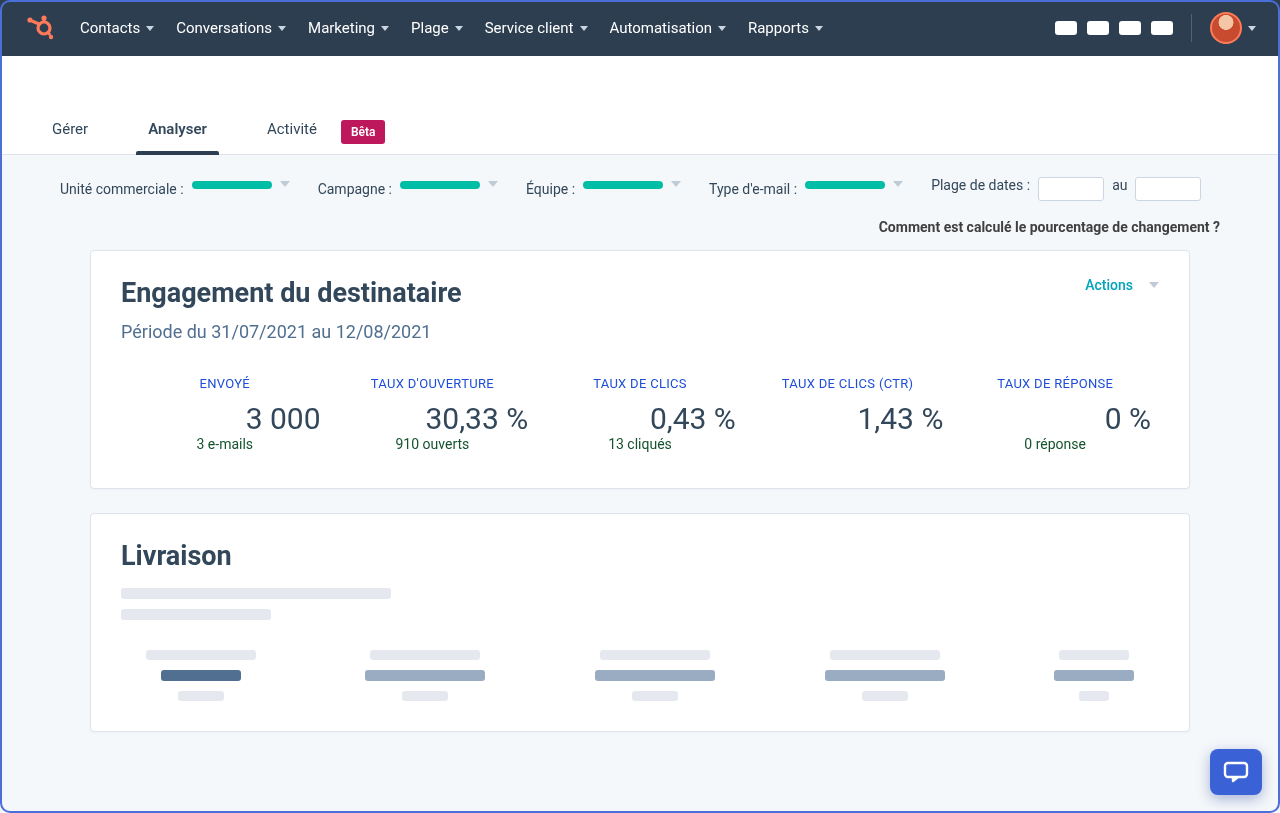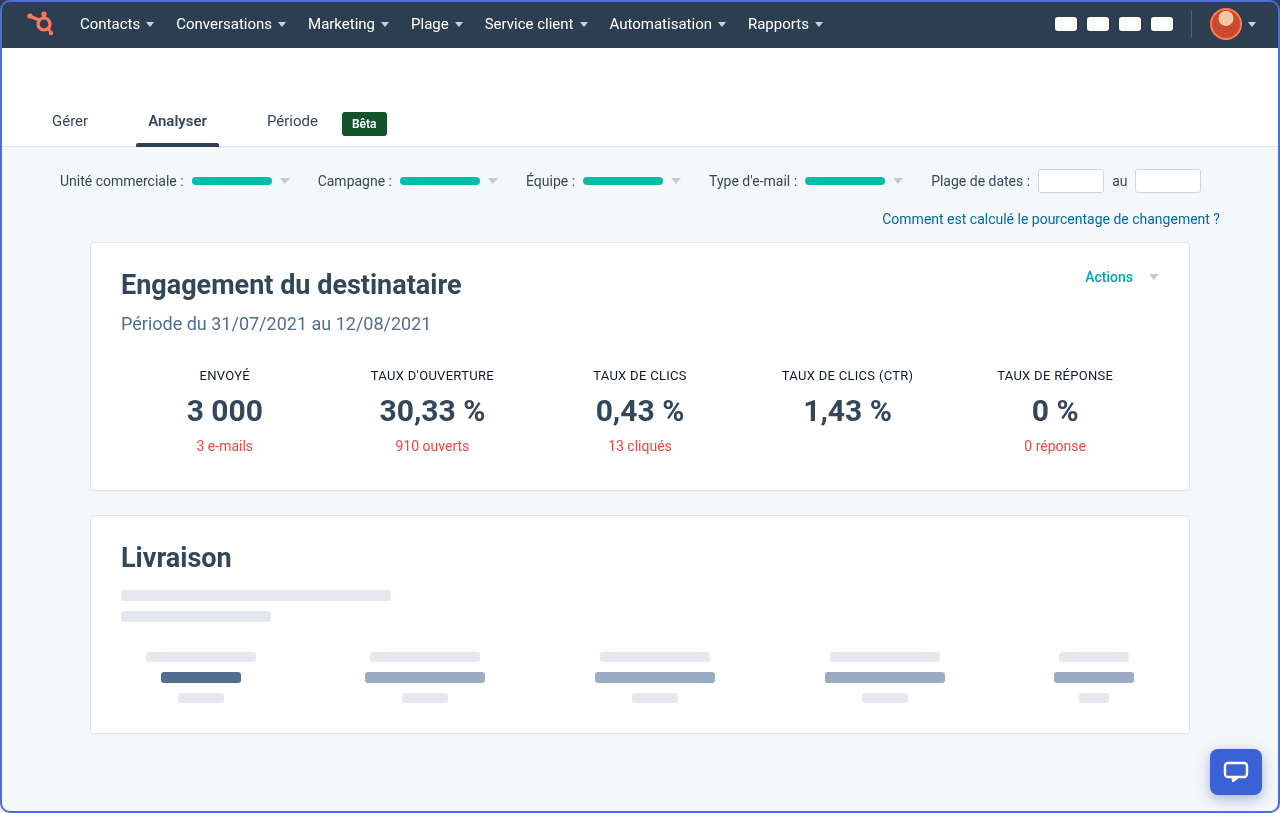--- a/index.html
+++ b/index.html
@@ -1,20 +1,20 @@
 <!DOCTYPE html>
 <html><head>
 <meta charset="utf-8">
 <style>
   * { box-sizing: border-box; margin: 0; padding: 0; }
   body { font-family: -apple-system, BlinkMacSystemFont, "Segoe UI", Roboto, Helvetica, Arial, sans-serif; background: #f5f8fa; color: #33475b; width:1280px; }
   .app { width:1280px; min-height:813px; background:#f5f8fa; position:relative; }
 
   
-  .navbar { background:#2d3e50; height:48px; display:flex; align-items:center; padding:0 24px; gap:24px;justify-content:center; }
+  .navbar { background:#2d3e50; height:56px; display:flex; align-items:center; padding:0 24px; gap:24px;justify-content:center; }
   .logo-icon svg { display:block; }
   .nav-links { display:flex; gap:22px; align-items:center; }
   .nav-item { color:#fff; font-size:15px; display:flex; align-items:center; gap:6px; cursor:pointer; font-weight:400; }
   .chev { width:0;height:0;border-left:4px solid transparent;border-right:4px solid transparent;border-top:5px solid #cbd6e2; }
   .nav-right { margin-left:auto; display:flex; align-items:center; gap:10px; }
   .nav-pill { width:22px; height:14px; background:#fff; border-radius:3px; }
   .nav-divider { width:1px; height:28px; background:#516373; margin:0 8px; }
   .avatar { width:32px;height:32px;border-radius:50%; background: radial-gradient(circle at 50% 30%, #f5c6a5 30%, #c84b2f 32%); border:2px solid #ff7a59; }
   .avatar-wrap { display:flex; align-items:center; gap:6px; }
 
@@ -26,46 +26,46 @@
   .btn-outline { background:#fff; border:1.5px solid #ff7a59; color:#ff7a59; border-radius:3px; height:34px; width:94px; position:relative; }
   .btn-outline::after{content:"";position:absolute;left:12px;right:12px;top:50%;height:8px;margin-top:-4px;background:#ff7a59;border-radius:4px;}
   .btn-primary { background:#ff7a59; color:#fff; border:none; border-radius:3px; height:34px; padding:0 16px; font-size:13px; font-weight:500; cursor:pointer; }
 
   
   .tabs { display:flex; gap:36px; margin-top:28px; align-items:flex-end; }
   .tab { padding:10px 12px 16px; font-size:15px; color:#33475b; cursor:pointer; position:relative; }
   .tab.active { font-weight:600; }
   .tab.active::after { content:""; position:absolute; left:0;right:0;bottom:-1px; height:4px; background:#2d3e50; border-radius:2px 2px 0 0; }
   .beta-group { display:flex; align-items:center; gap:12px; }
-  .beta-badge { background:#14532d; color:#fff; font-size:12px; font-weight:600; padding:5px 10px; border-radius:3px; }
+  .beta-badge { background:#be185d; color:#fff; font-size:12px; font-weight:600; padding:5px 10px; border-radius:3px; }
 
   
   .filters { padding:22px 60px 10px; display:flex; flex-wrap:wrap; gap:28px; align-items:center; font-size:14px; }
-  .filter { display:flex; align-items:center; gap:8px; }
+  .filter { display:flex; align-items:flex-start; gap:8px; }
   .filter-label { color:#33475b; }
   .filter-value { width:80px; height:8px; background:#00bda5; border-radius:4px; }
   .chev-light { width:0;height:0;border-left:5px solid transparent;border-right:5px solid transparent;border-top:6px solid #c1cbd6; }
   .date-input { width:66px; height:24px; border:1px solid #cbd6e2; border-radius:3px; background:#fff; }
   .date-sep { font-size:14px; }
 
   .help-link { text-align:right; padding:6px 60px 14px; }
-  .help-link a { color:#0369a1; font-size:14px; font-weight:400; text-decoration:none; cursor:pointer; }
+  .help-link a { color:#404040; font-size:14px; font-weight:700; text-decoration:none; cursor:pointer; }
 
   
   .card { background:#fff; border:1px solid #dfe3eb; border-radius:4px; margin:0 90px 24px; padding:26px 30px 36px; box-shadow:0 1px 2px rgba(0,0,0,0.03); }
   .card-head { display:flex; align-items:flex-start; }
   .card-title { font-size:27px; font-weight:700; color:#33475b; }
   .card-period { font-size:18px; color:#516f90; margin-top:12px; }
   .card-actions { margin-left:auto; color:#00a4bd; font-size:14px; font-weight:500; display:flex; align-items:center; gap:16px; cursor:pointer; }
 
   .stats-row { display:flex; margin-top:34px; }
   .stat { flex:1; text-align:center; padding:0 8px; }
-  .stat-label { font-size:13px; color:#0f172a; letter-spacing:0.3px; text-transform:uppercase; }
-  .stat-value { font-size:30px; font-weight:700; color:#33475b; margin-top:10px; }
-  .stat-sub { font-size:14px; color:#ef4444; margin-top:10px; }
+  .stat-label { font-size:13px; color:#1d4ed8; letter-spacing:0.3px; text-transform:uppercase; }
+  .stat-value { font-size:30px; font-weight:400; color:#33475b; margin-top:10px;text-align:right; }
+  .stat-sub { font-size:14px; color:#14532d; }
 
   
   .skeleton-line { background:#e5e9ef; border-radius:3px; }
   .sk-line1 { width:270px; height:11px; margin-top:16px; }
   .sk-line2 { width:150px; height:11px; margin-top:10px; }
   .del-stats { display:flex; margin-top:30px; gap:60px; justify-content:space-around; }
   .del-stat { display:flex; flex-direction:column; align-items:center; gap:10px; }
   .sk-a{width:110px;height:10px;background:#e5e9ef;border-radius:3px;}
   .sk-b{width:80px;height:11px;background:#99acc2;border-radius:3px;}
   .sk-c{width:46px;height:10px;background:#e5e9ef;border-radius:3px;}
@@ -135,21 +135,21 @@
         <span class="chev"></span>
       </div>
     </div>
   </div>
 
   <div class="page-head">
     <div class="tabs">
       <div class="tab">Gérer</div>
       <div class="tab active">Analyser</div>
       <div class="beta-group">
-        <div class="tab" style="padding-bottom:16px">Période</div>
+        <div class="tab" style="padding-bottom:16px">Activité</div>
         <span class="beta-badge">Bêta</span>
       </div>
     </div>
   </div>
 
   <div class="filters">
     <div class="filter">
       <span class="filter-label">Unité commerciale :</span>
       <span class="filter-value"></span>
       <span class="chev-light"></span>

